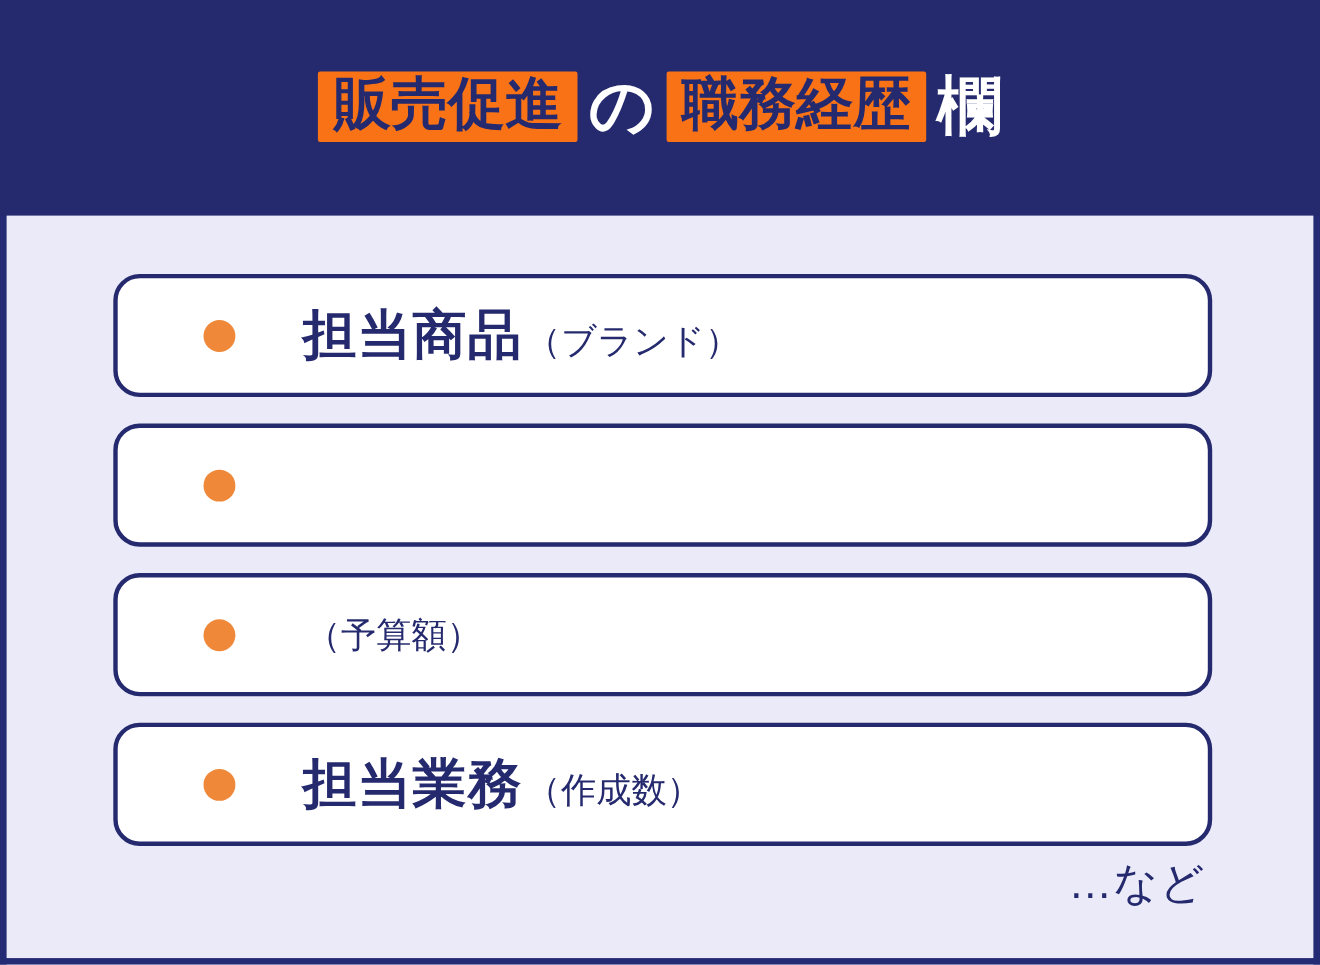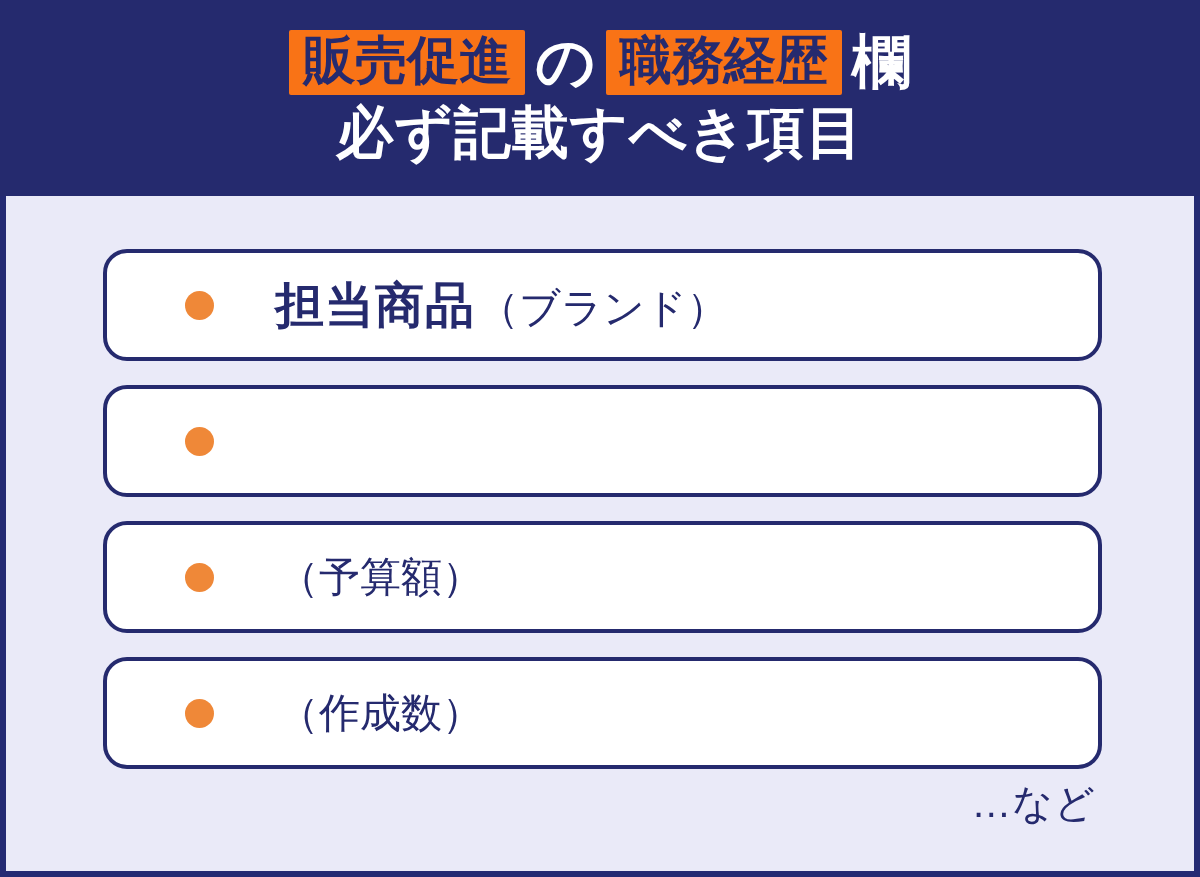--- a/index.html
+++ b/index.html
@@ -128,21 +128,21 @@
   }
 
   .card-label {
     font-size: 49px;
     font-weight: bold;
     letter-spacing: 1px;
     line-height: 1;
   }
 
   .card-note {
-    font-size: 41px;
+    font-size: 32px;
     font-weight: normal;
     line-height: 1;
     margin-left: 3px;
   }
 
   .card-note:empty {
     display: none;
   }
 
   .footnote {
@@ -160,21 +160,20 @@
 
 <div class="infographic">
 
   <div class="header">
     <div class="title-line title-line-1">
       <span class="title-chip">販売促進</span>
       <span class="title-plain">の</span>
       <span class="title-chip">職務経歴</span>
       <span class="title-plain">欄</span>
     </div>
-    <div class="title-line-2">必ず記載すべき項目</div>
   </div>
 
   <div class="body-area">
     <ul class="card-list">
 
       <li class="card">
         <span class="bullet"></span>
         <span class="card-text">
           <span class="card-label">担当商品</span>
           <span class="card-note">（ブランド）</span>
@@ -188,20 +187,21 @@
       <li class="card">
         <span class="bullet"></span>
         <span class="card-text">
           <span class="card-note">（予算額）</span>
         </span>
       </li>
 
       <li class="card">
         <span class="bullet"></span>
         <span class="card-text">
+          <span class="card-label">担当業務</span>
           <span class="card-note">（作成数）</span>
         </span>
       </li>
 
     </ul>
 
     <div class="footnote">…など</div>
   </div>
 
 </div>

